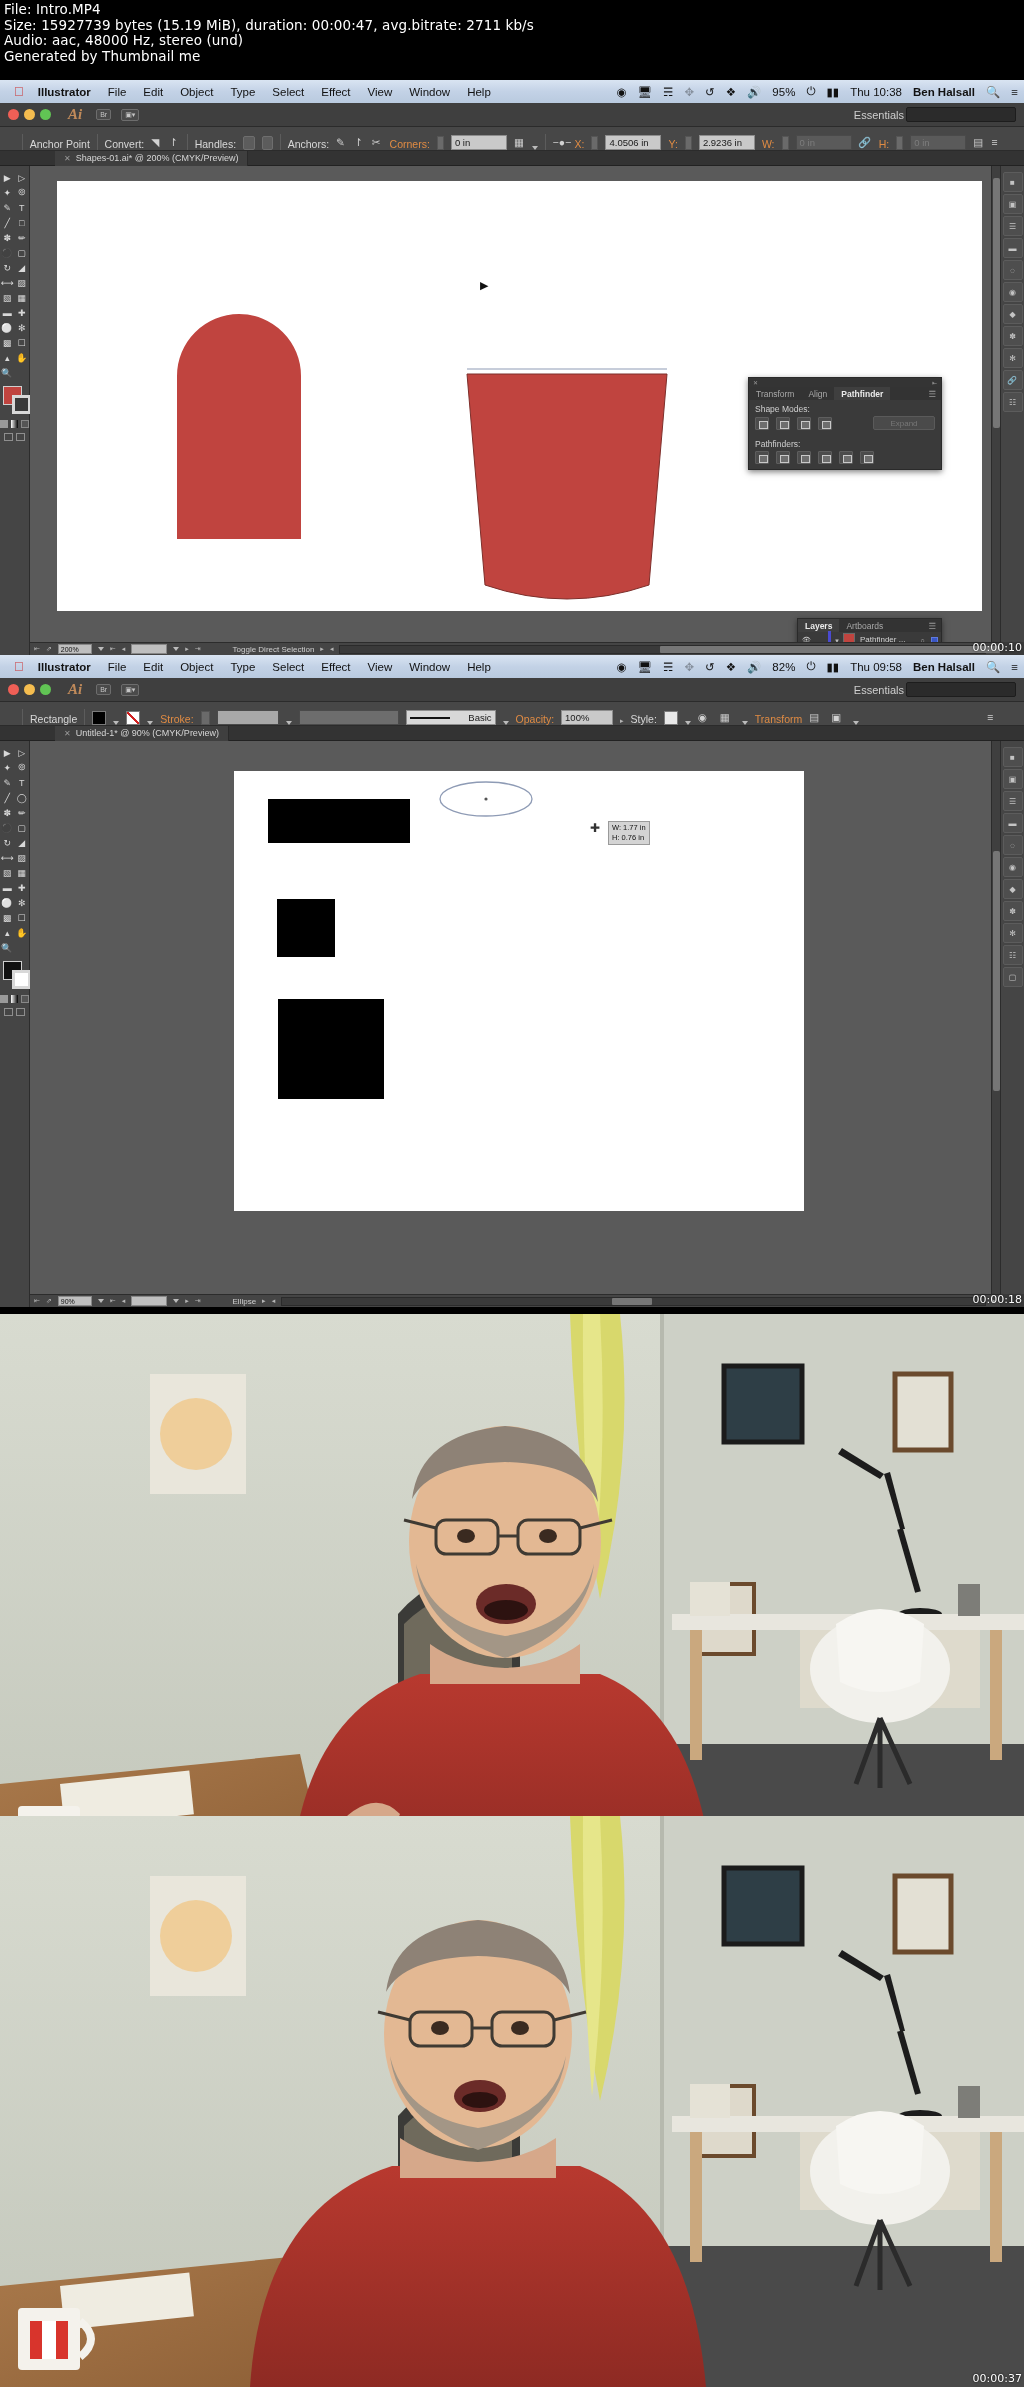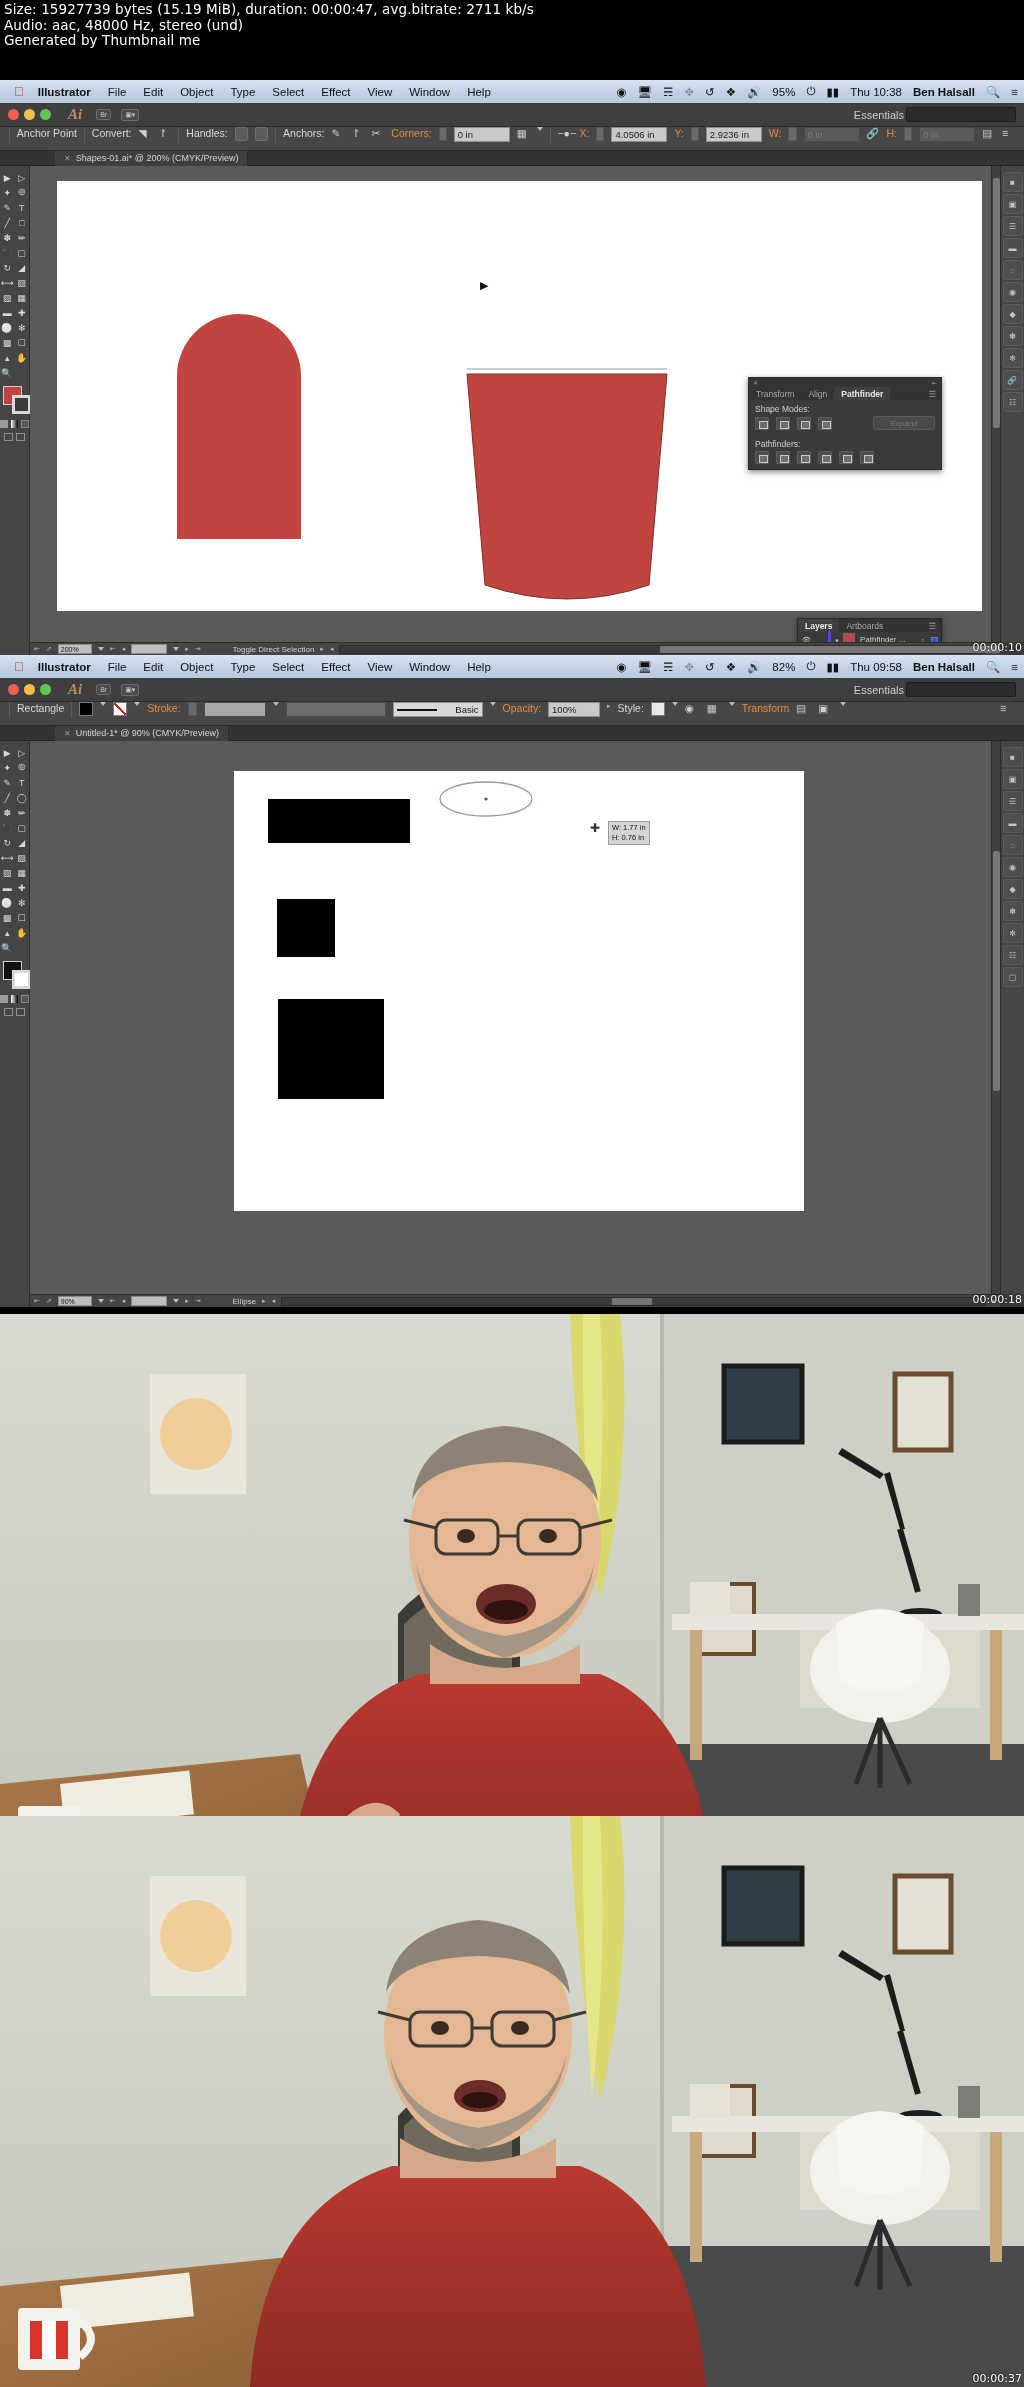--- a/index.html
+++ b/index.html
@@ -55,22 +55,22 @@
   .sq-btn { border: 1px solid #6d6d6d; background:#4a4a4a; font-size: 7px; color:#c5c5c5;
             padding: 1px 3px; margin-right: 10px; border-radius: 2px; }
   .ws-label { margin-left:auto; margin-right: 2px; color:#cfcfcf; font-size: 11px; }
   .ws-field { width: 110px; height: 15px; background:#2b2b2b; border:1px solid #1d1d1d; border-radius:2px; }
 
   
   .ctlbar {
     height: 24px; width: 100%;
     background: #474747;
     border-bottom: 1px solid #2b2b2b;
-    display:flex; align-items:flex-start; gap: 7px;
-    padding: 0 9px;
+    display:flex; align-items:flex-end; gap: 7px;
+    padding: 0 22px;
     font-size: 10.5px; color: #d2d2d2;
   }
   .ctl-sep { width:1px; height:16px; background:#5c5c5c; }
   .ctl-lab { color:#d8d8d8; white-space:nowrap; }
   .ctl-lab.or { color:#e08b43; }
   .icn { width:15px; height:14px; display:inline-block; position:relative; }
   .icn.b { background:#5c5c5c; border:1px solid #6e6e6e; border-radius:2px; }
   .numfield { height:15px; background:#c9c9c9; border:1px solid #8d8d8d; color:#1a1a1a;
               font-size:9.5px; padding:1px 3px; min-width:56px; display:flex; align-items:center;}
   .numfield.empty { background:#5a5a5a; color:#7d7d7d; border-color:#4a4a4a;}
@@ -165,20 +165,21 @@
   .ts { position:absolute; right:2px; color:#fff; font-size:11px;
         font-family:"DejaVu Sans", sans-serif; text-shadow:0 0 2px #000; }
 
   
   .cam { position:absolute; left:0; width:1024px; overflow:hidden; }
 </style>
 </head>
 <body>
 
 <div class="fileinfo">
+  <div>File: Intro.MP4</div>
   <div>Size: 15927739 bytes (15.19 MiB), duration: 00:00:47, avg.bitrate: 2711 kb/s</div>
   <div>Audio: aac, 48000 Hz, stereo (und)</div>
   <div>Generated by Thumbnail me</div>
 </div>
 
 <div class="ai-window" style="height:575px;">
 
   <div class="macbar">
     <span class="apple"></span>
     <span class="mi app">Illustrator</span>

